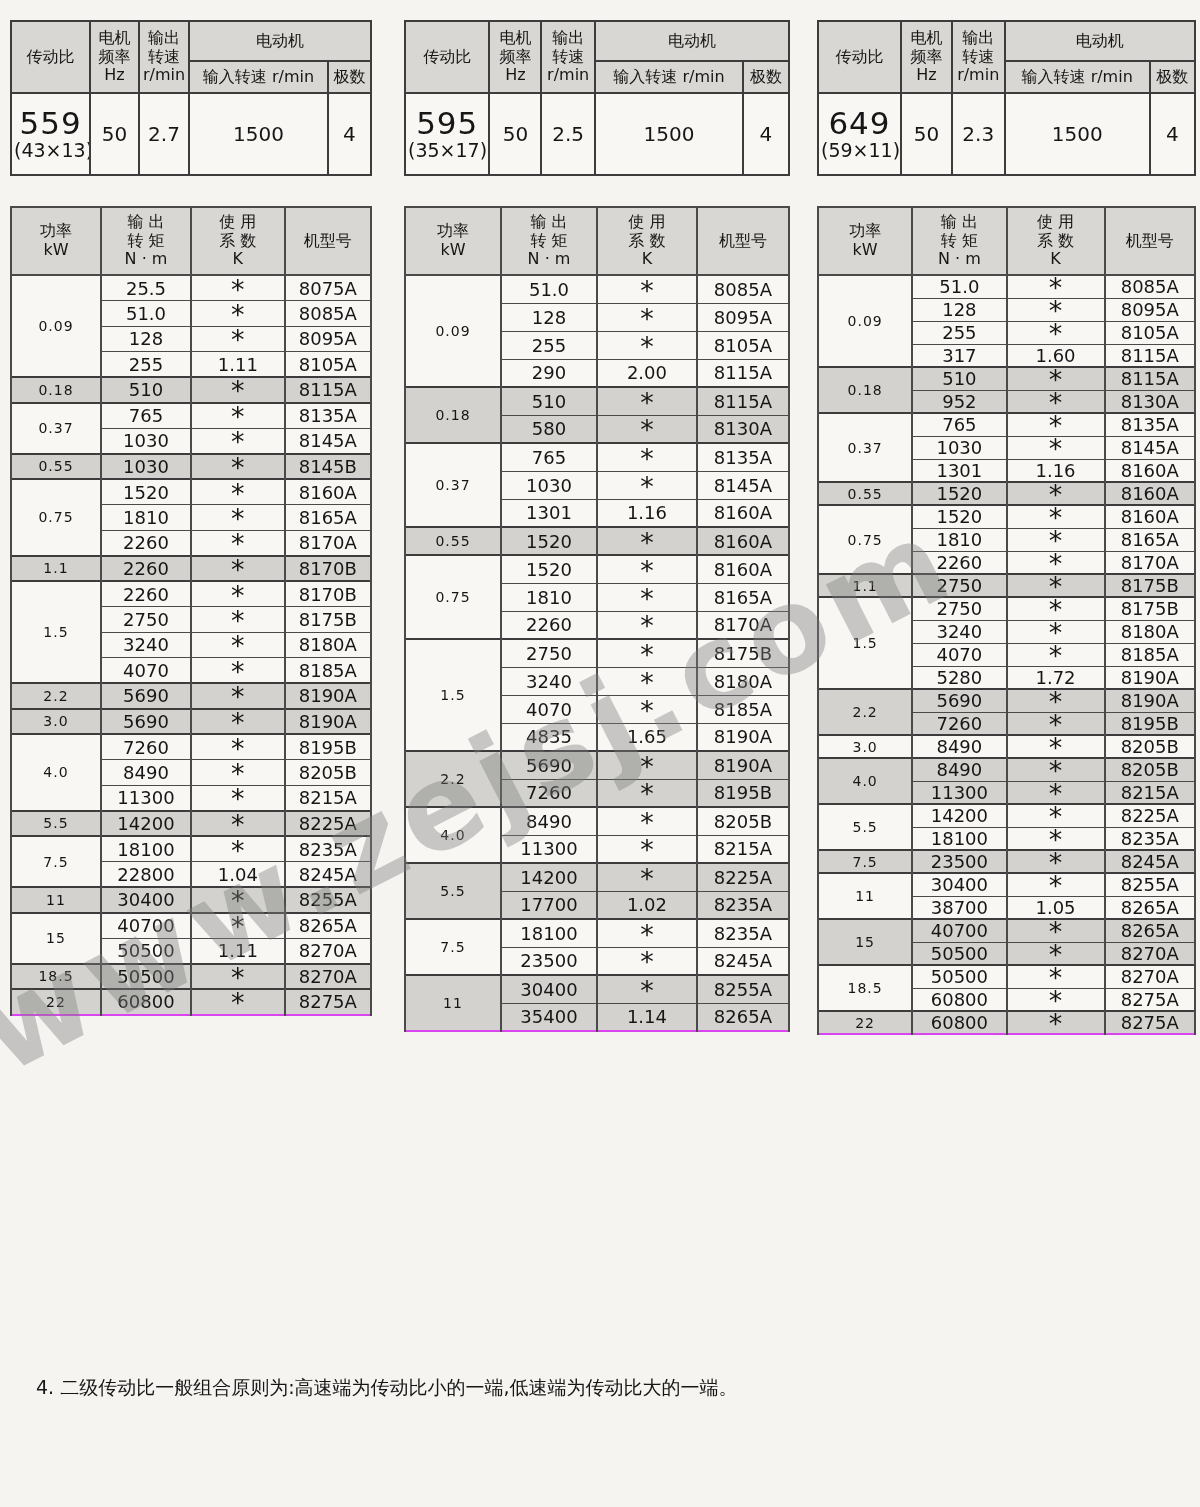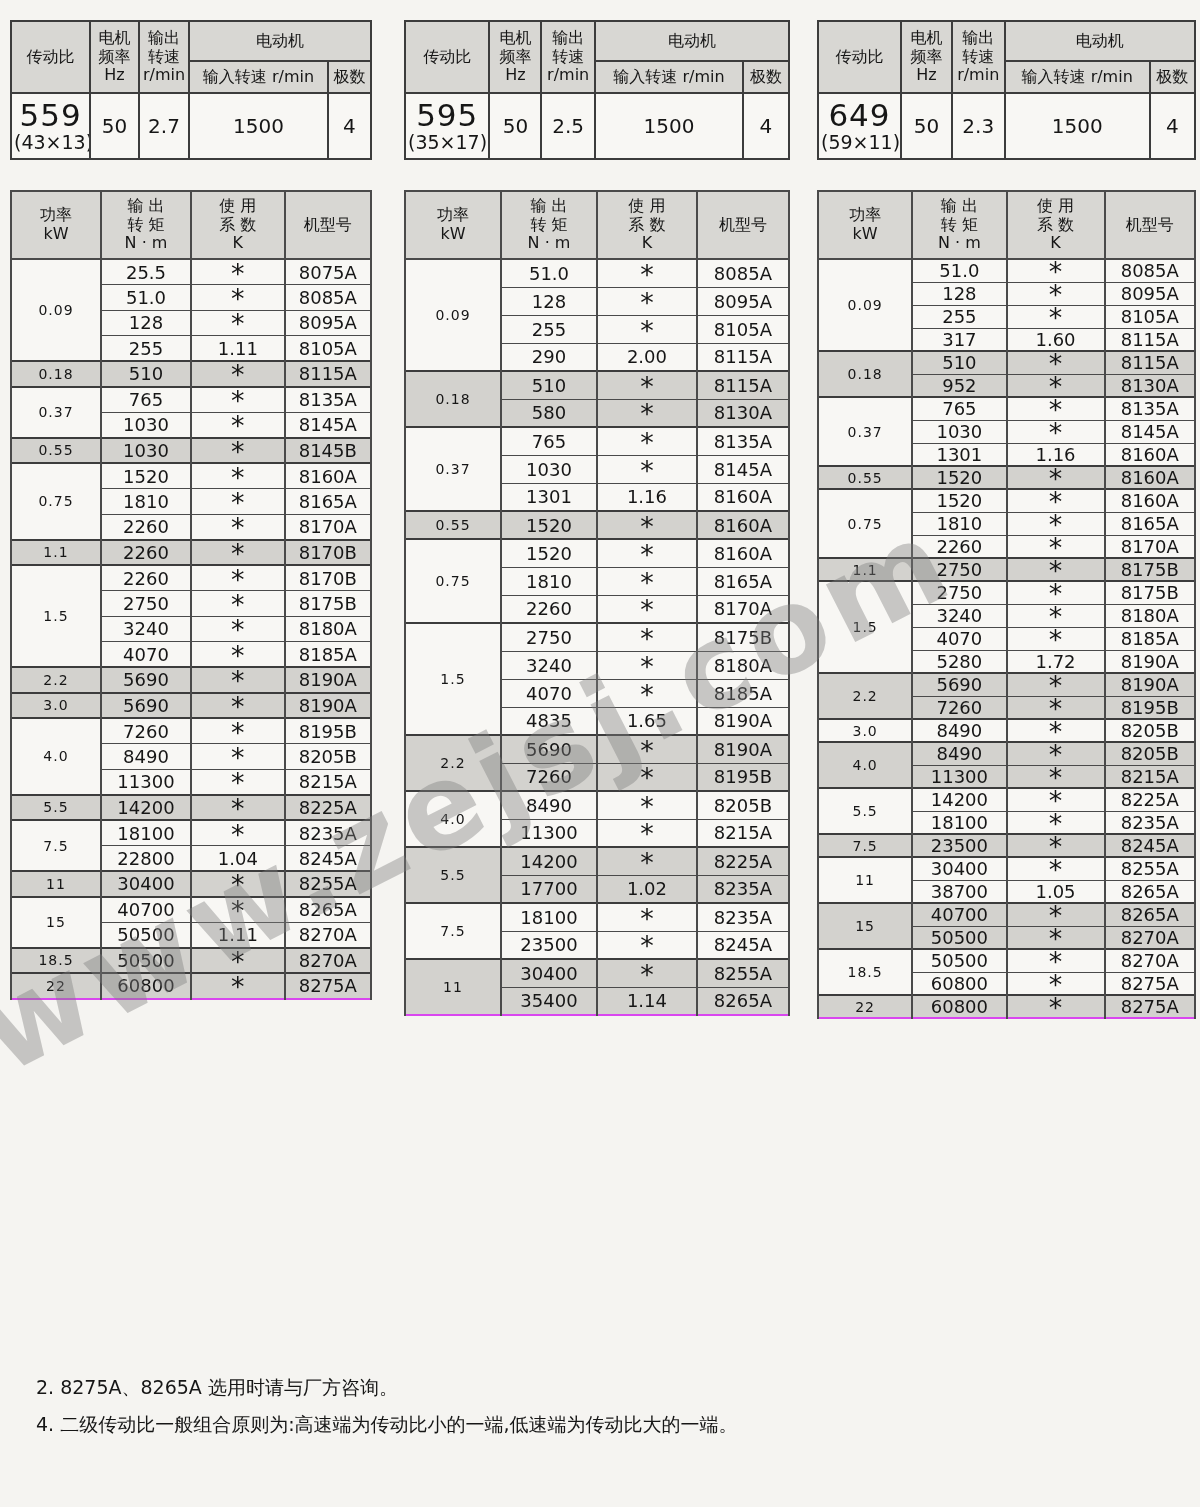--- a/index.html
+++ b/index.html
@@ -23,21 +23,21 @@
     font-size:18px;
     background:#f8f7f4;
     padding:0 2px;
     overflow:hidden;
   }
   .hd{background:#d8d7d3;line-height:1.18;font-size:16px}
 
   
   .top tr.r1 td{height:40px}
   .top tr.r2 td{height:32px}
-  .top tr.vals td{height:66px;font-size:20px}
+  .top tr.vals td{height:82px;font-size:20px}
   .ratio-big{font-size:31px;line-height:1.05;letter-spacing:1px}
   .ratio-sub{font-size:19px;line-height:1.1}
 
   
   .data{margin-top:30px}
   .data td{border-width:1px 2px;border-color:#4a4a4a}
   .data tr.gstart td{border-top:2px solid #3c3c3c}
   .data tr.dhead td{height:68px;border-width:2px}
   .data{border:2px solid #d946ef}
   #group-0 .data tr{height:25.5px}
@@ -754,16 +754,15 @@
             <td class="power" rowspan="1">22</td>
             <td>60800</td>
             <td><span class="star">*</span></td>
             <td>8275A</td>
           </tr>
   </tbody>
       </table>
     </div>
 
   <div class="notes">
-    <p class="indent">2. 8275A、8265A 选用时请与厂方咨询。</p>
     <p class="indent">4. 二级传动比一般组合原则为:高速端为传动比小的一端,低速端为传动比大的一端。</p>
   </div>
 </div>
 
 </body></html>

